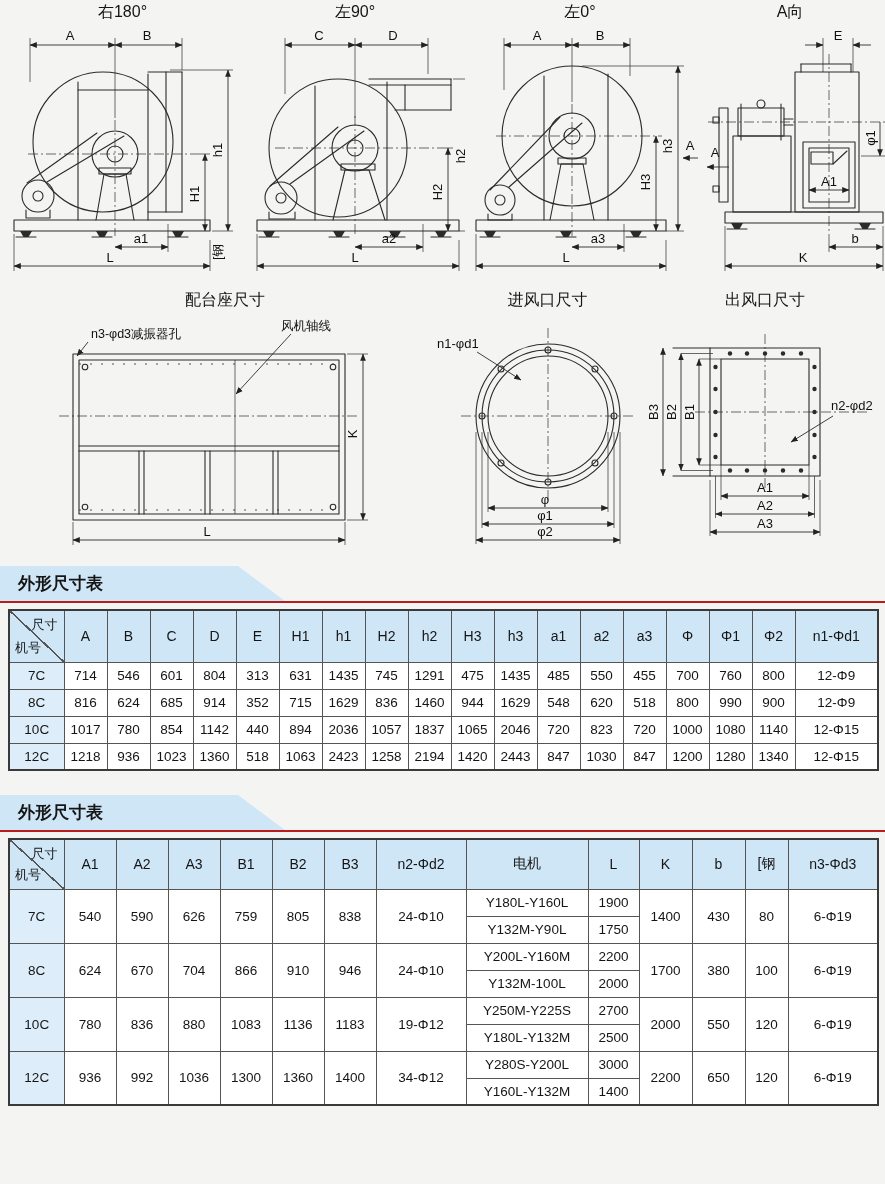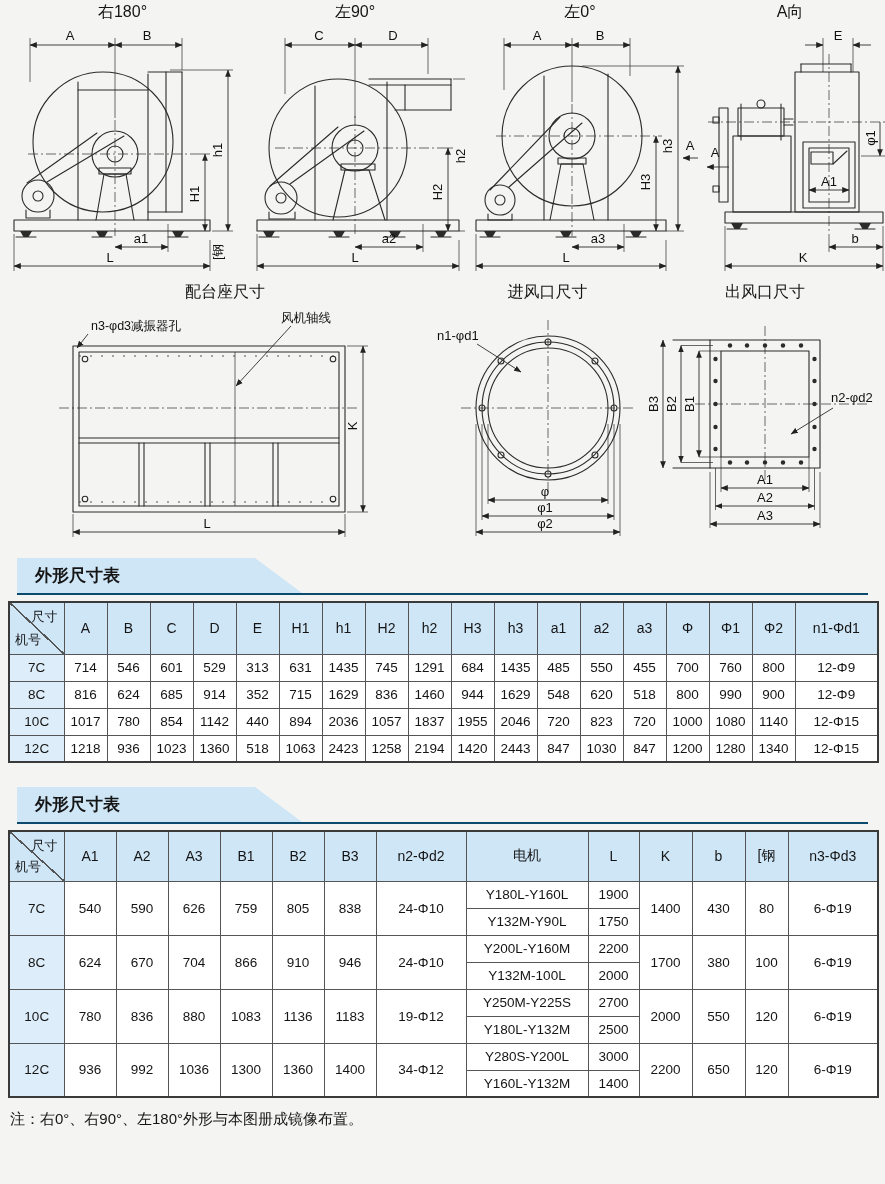--- a/index.html
+++ b/index.html
@@ -1,34 +1,34 @@
 <!DOCTYPE html>
 <html><head>
 <meta charset="utf-8">
 <style>
   html,body{margin:0;padding:0;background:#f4f4f3;}
   body{width:885px;font-family:"Liberation Sans","DejaVu Sans",sans-serif;color:#151515;}
   .page{width:885px;overflow:hidden;}
   .title{font-size:23px;font-weight:bold;text-align:center;margin:16px 0 4px;letter-spacing:1px;}
   .row1{display:flex;align-items:flex-start;}
-  .row2{display:flex;align-items:flex-start;margin-top:4px;}
+  .row2{display:flex;align-items:flex-start;margin-top:12px;}
   .vcell{display:flex;flex-direction:column;align-items:center;justify-content:flex-end;}
   .c1{width:245px}.c2{width:220px}.c3{width:230px}.c4{width:190px}
   .c5{width:450px}.c6{width:195px}.c7{width:240px}
   .vtitle{font-size:16px;height:24px;line-height:24px;}
   svg{display:block;}
   .ln{fill:none;stroke:#2b2b2b;stroke-width:1.1;stroke-linejoin:round;stroke-linecap:round;}
   .cl{fill:none;stroke:#2b2b2b;stroke-width:.7;stroke-dasharray:10 3 2 3;}
   .dim{fill:none;stroke:#2b2b2b;stroke-width:.9;}
   .ext{stroke:#2b2b2b;stroke-width:.7;}
   .ft{fill:#2b2b2b;stroke:none;}
   .dsh{fill:none;stroke:#2b2b2b;stroke-width:.8;stroke-dasharray:2 9;}
   svg text{font-size:13px;fill:#111;font-family:"Liberation Sans","DejaVu Sans",sans-serif;}
   svg text.zh{font-size:12.5px;}
-  .section-bar{border-bottom:2px solid #0c4a6e;margin:14px 17px 0;}
+  .section-bar{border-bottom:2px solid #b91c1c;margin:14px 0 0;}
   .section-tab{width:285px;background:#cfe6f7;font-size:17px;font-weight:bold;
     padding:6px 0 6px 18px;box-sizing:border-box;
     clip-path:polygon(0 0,238px 0,285px 100%,0 100%);}
   table{border-collapse:collapse;width:869px;margin:6px 8px 0;table-layout:fixed;
     border:2px solid #3a3a3a;background:#fff;}
   th,td{border:1px solid #555;text-align:center;vertical-align:middle;
     font-size:13.5px;font-weight:normal;padding:0;background:#fff;overflow:hidden;}
   thead th{background:#cfe6f7;font-size:14px;}
   .t1 thead tr{height:52px;}
   .t1 tbody tr{height:27px;}
@@ -521,27 +521,27 @@
         <th>Φ2</th>
         <th>n1-Φd1</th>
       </tr>
     </thead>
     <tbody>
       <tr>
         <td class="model">7C</td>
         <td>714</td>
         <td>546</td>
         <td>601</td>
-        <td>529</td>
+        <td>804</td>
         <td>313</td>
         <td>631</td>
         <td>1435</td>
         <td>745</td>
         <td>1291</td>
-        <td>684</td>
+        <td>475</td>
         <td>1435</td>
         <td>485</td>
         <td>550</td>
         <td>455</td>
         <td>700</td>
         <td>760</td>
         <td>800</td>
         <td>12-Φ9</td>
       </tr>
       <tr>
@@ -569,21 +569,21 @@
         <td class="model">10C</td>
         <td>1017</td>
         <td>780</td>
         <td>854</td>
         <td>1142</td>
         <td>440</td>
         <td>894</td>
         <td>2036</td>
         <td>1057</td>
         <td>1837</td>
-        <td>1955</td>
+        <td>1065</td>
         <td>2046</td>
         <td>720</td>
         <td>823</td>
         <td>720</td>
         <td>1000</td>
         <td>1080</td>
         <td>1140</td>
         <td>12-Φ15</td>
       </tr>
       <tr>
@@ -729,15 +729,14 @@
         <td rowspan="2">120</td>
         <td rowspan="2">6-Φ19</td>
       </tr>
       <tr>
         <td>Y160L-Y132M</td>
         <td>1400</td>
       </tr>
     </tbody>
   </table>
 
-  <div class="note">注：右0°、右90°、左180°外形与本图册成镜像布置。</div>
 
 </div>
 
 </body></html>

